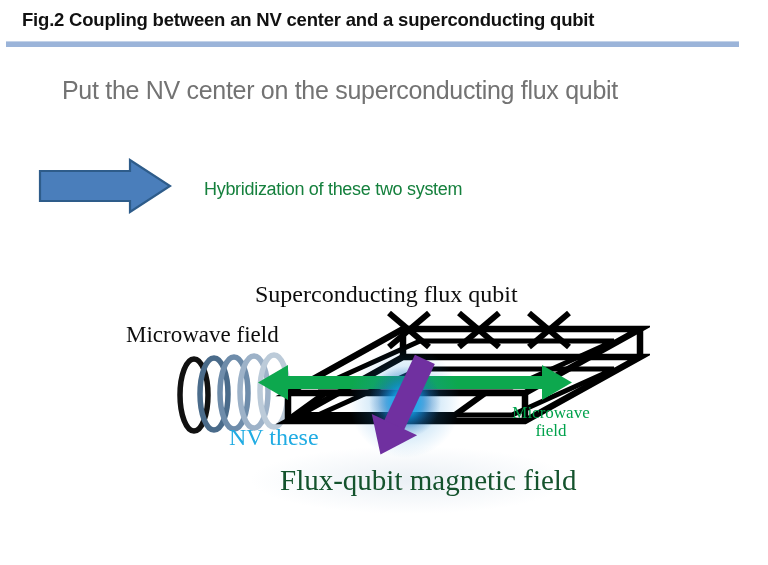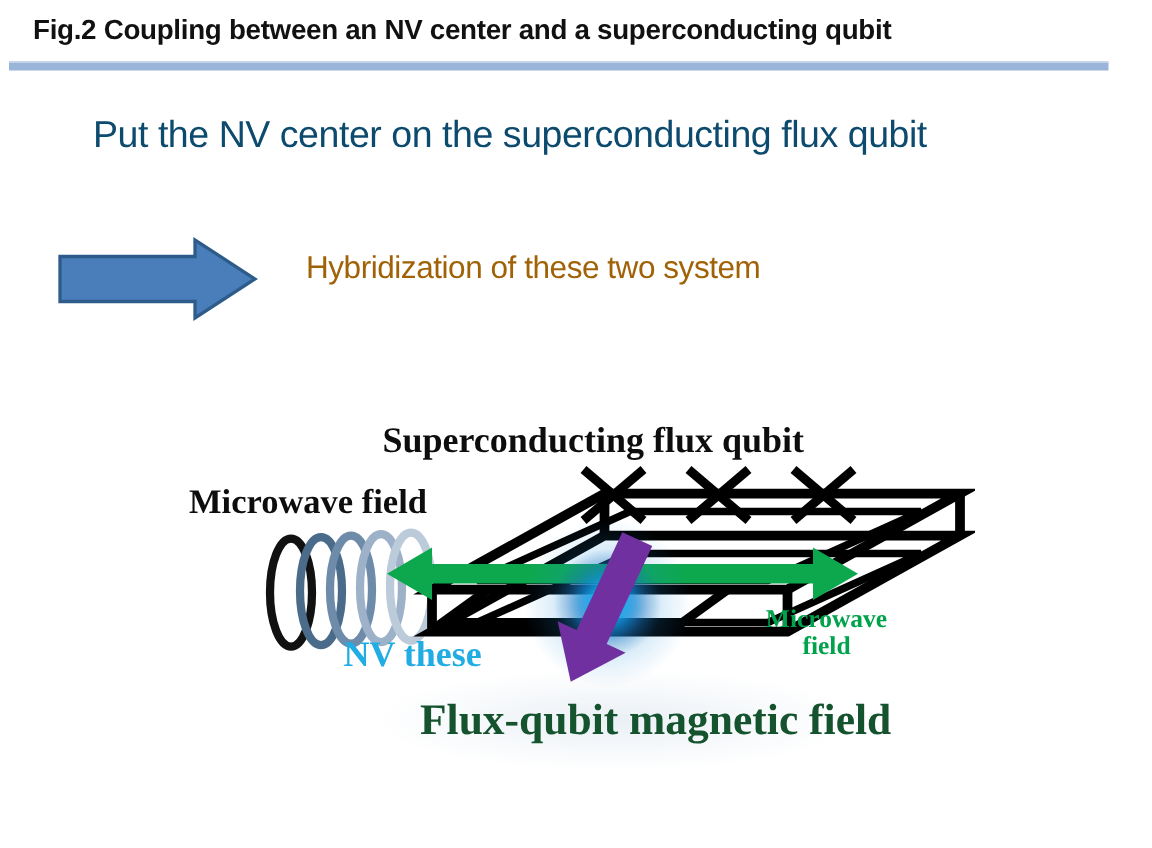--- a/index.html
+++ b/index.html
@@ -48,32 +48,32 @@
     border-top: 1px solid #c3d2e8;
   }
 
   
   #line-put {
     position: absolute;
     left: 62px;
     top: 76px;
     font-family: "Liberation Sans", sans-serif;
     font-size: 25px;
-    color: #0c4a6e;
+    color: #737373;
     white-space: nowrap;
     letter-spacing: -0.3px;
   }
 
   #line-hybrid {
     position: absolute;
     left: 204px;
-    top: 167px;
-    font-family: "Liberation Sans", sans-serif;
-    font-size: 21px;
-    color: #a16207;
+    top: 179px;
+    font-family: "Liberation Sans", sans-serif;
+    font-size: 18px;
+    color: #15803d;
     white-space: nowrap;
     letter-spacing: -0.3px;
   }
 
   
   #block-arrow {
     position: absolute;
     left: 38px;
     top: 158px;
     width: 134px;
@@ -90,21 +90,21 @@
   }
   #diagram-svg {
     position: absolute;
     left: 0; top: 0;
   }
 
   
   .diag-label {
     position: absolute;
     font-family: "Liberation Serif", serif;
-    font-weight: bold;
+    font-weight: normal;
     white-space: nowrap;
   }
 
   #label-scqubit {
     left: 255px;
     top: 281px;
     font-size: 24px;
     color: #0d0d0d;
   }
   #label-mwline {

